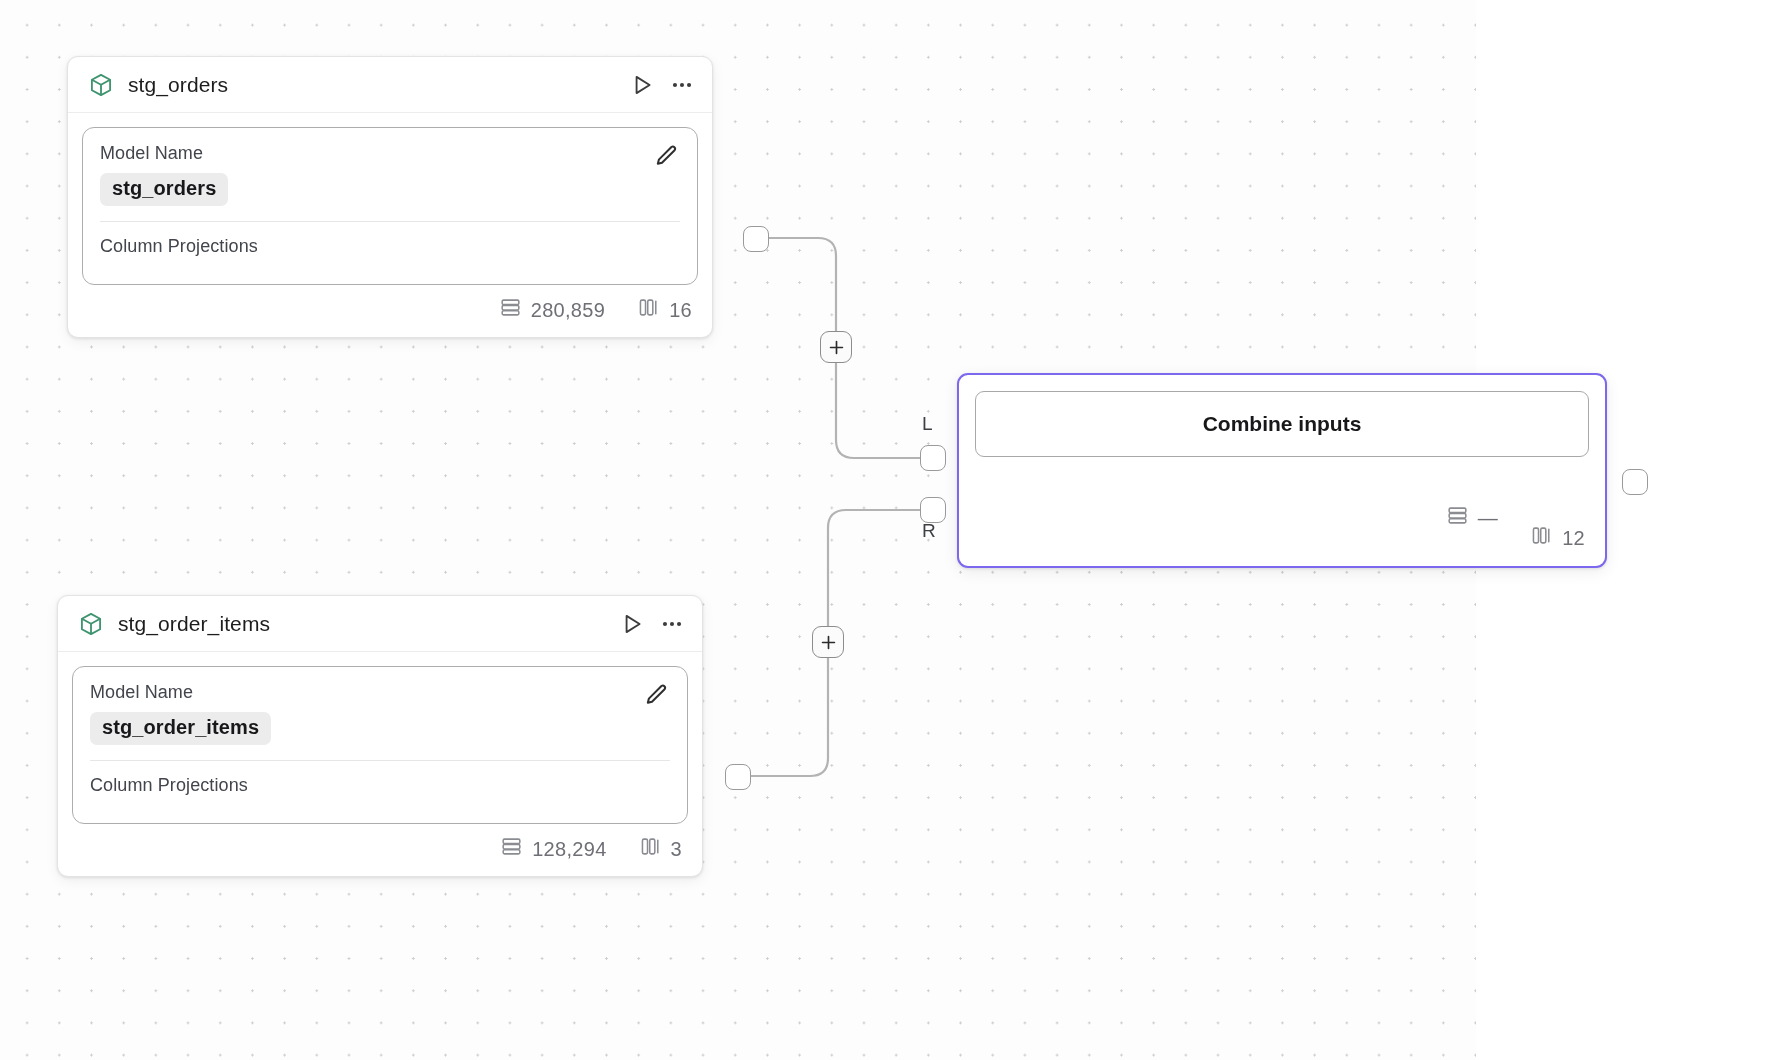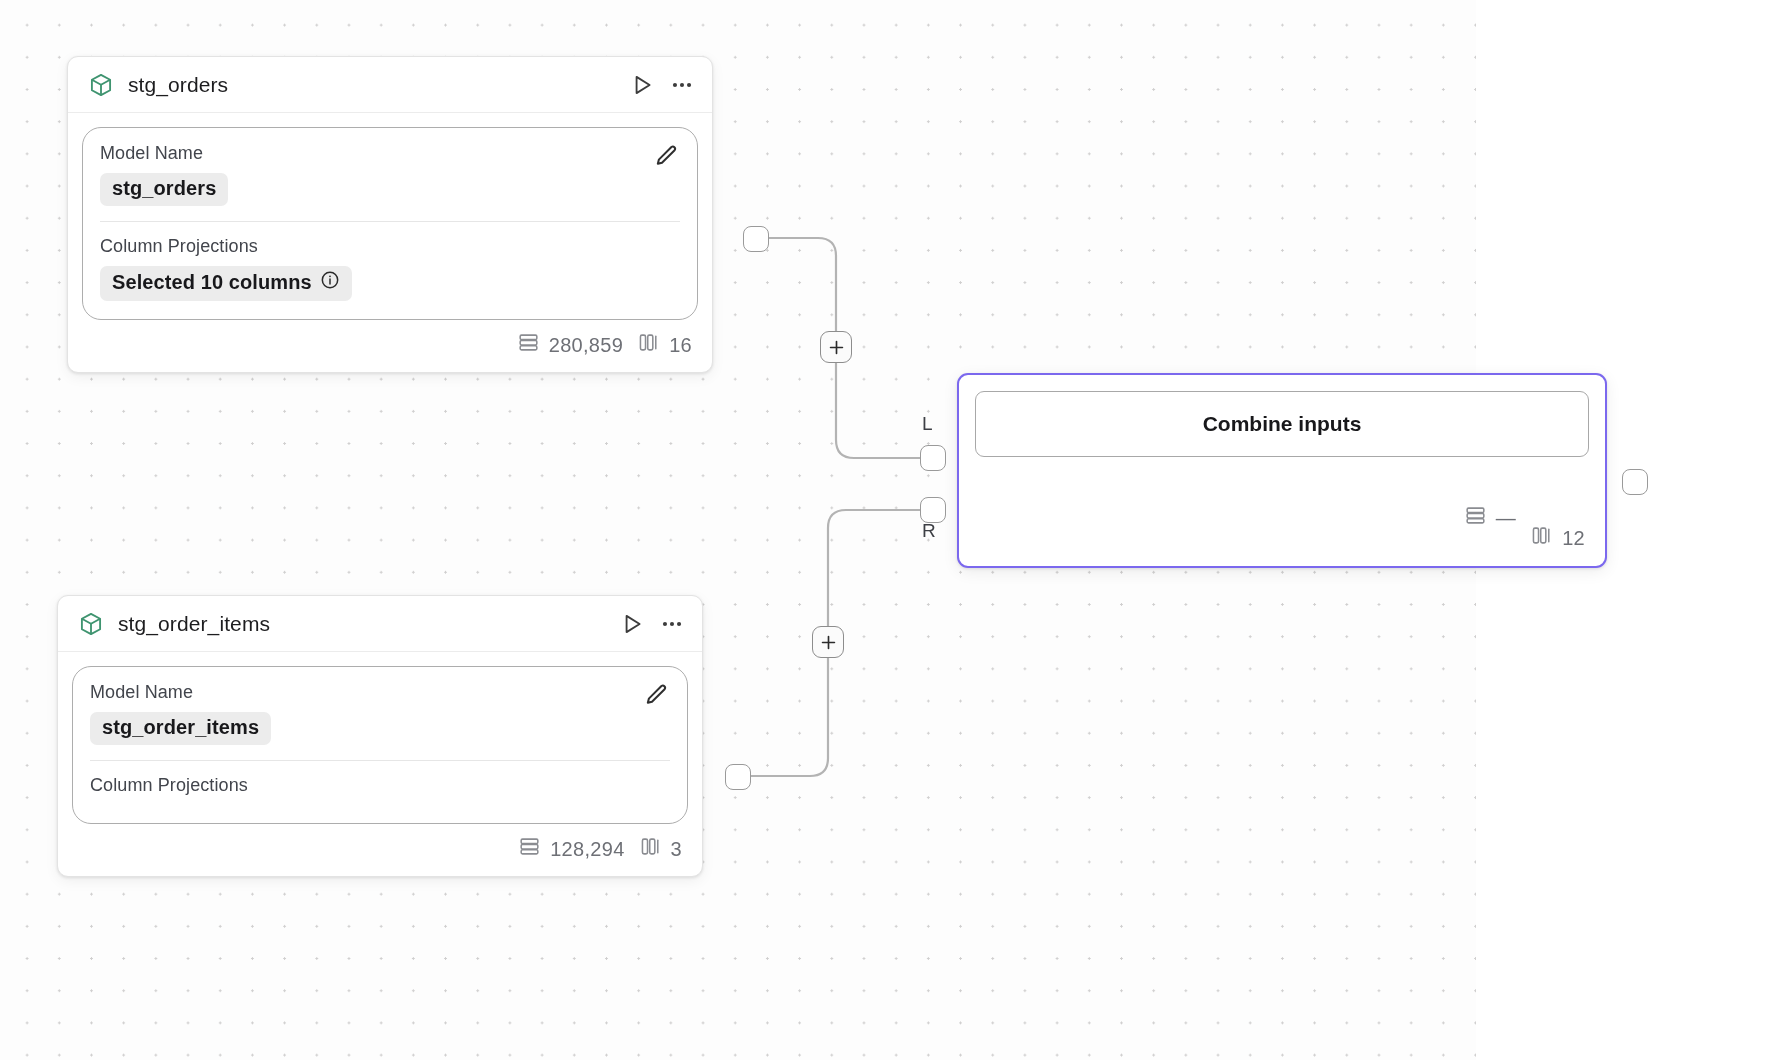--- a/index.html
+++ b/index.html
@@ -66,21 +66,21 @@
     display: flex;
     align-items: center;
     justify-content: center;
     cursor: pointer;
   }
 
   .node-body { padding: 14px 14px 0 14px; }
 
   .panel {
     border: 1px solid #adadad;
-    border-radius: 19px;
+    border-radius: 12px;
     padding: 15px 17px 18px 17px;
     background: #fff;
   }
 
   .field-label {
     font-size: 18px;
     color: #42454c;
     margin-bottom: 9px;
     letter-spacing: .1px;
   }
@@ -101,21 +101,21 @@
   .divider {
     height: 1px;
     background: #e6e6e6;
     margin: 15px 0 14px 0;
   }
 
   .node-footer {
     display: flex;
     align-items: center;
     justify-content: flex-end;
-    gap: 2px;
+    gap: 20px;
     padding: 11px 20px 13px 0;
     font-size: 20px;
     color: #6e7076;
   }
 
   .stat {
     display: flex;
     align-items: center;
     gap: 9px;
   }
@@ -223,30 +223,20 @@
           <span class="icon-btn">
             <svg width="27" height="27" viewBox="0 0 24 24" fill="none" stroke="#2f2f2f" stroke-width="1.8" stroke-linejoin="round">
               <path d="M16.4 3.6a2 2 0 0 1 2.8 2.8L8 17.6l-3.7.9.9-3.7z"></path>
             </svg>
           </span>
         </div>
 
         <div class="divider"></div>
 
         <div class="field-label">Column Projections</div>
-        <span class="chip">
-          <span>Selected 10 columns</span>
-          <span>
-            <svg width="20" height="20" viewBox="0 0 24 24" fill="none" stroke="#2b2b2b" stroke-width="1.8">
-              <circle cx="12" cy="12" r="9.2"></circle>
-              <path d="M12 10.8v6" stroke-linecap="round"></path>
-              <circle cx="12" cy="7.5" r="1.05" fill="#2b2b2b" stroke="none"></circle>
-            </svg>
-          </span>
-        </span>
       </div>
     </div>
 
     <div class="node-footer">
       <span class="stat">
         <span>
           <svg width="23" height="23" viewBox="0 0 24 24" fill="none" stroke="#8a8c91" stroke-width="1.6" stroke-linejoin="round">
             <rect x="3.3" y="4.3" width="17.4" height="4.6" rx="1.4"></rect>
             <rect x="3.3" y="9.9" width="17.4" height="4.6" rx="1.4"></rect>
             <rect x="3.3" y="15.5" width="17.4" height="4.2" rx="1.4"></rect>

